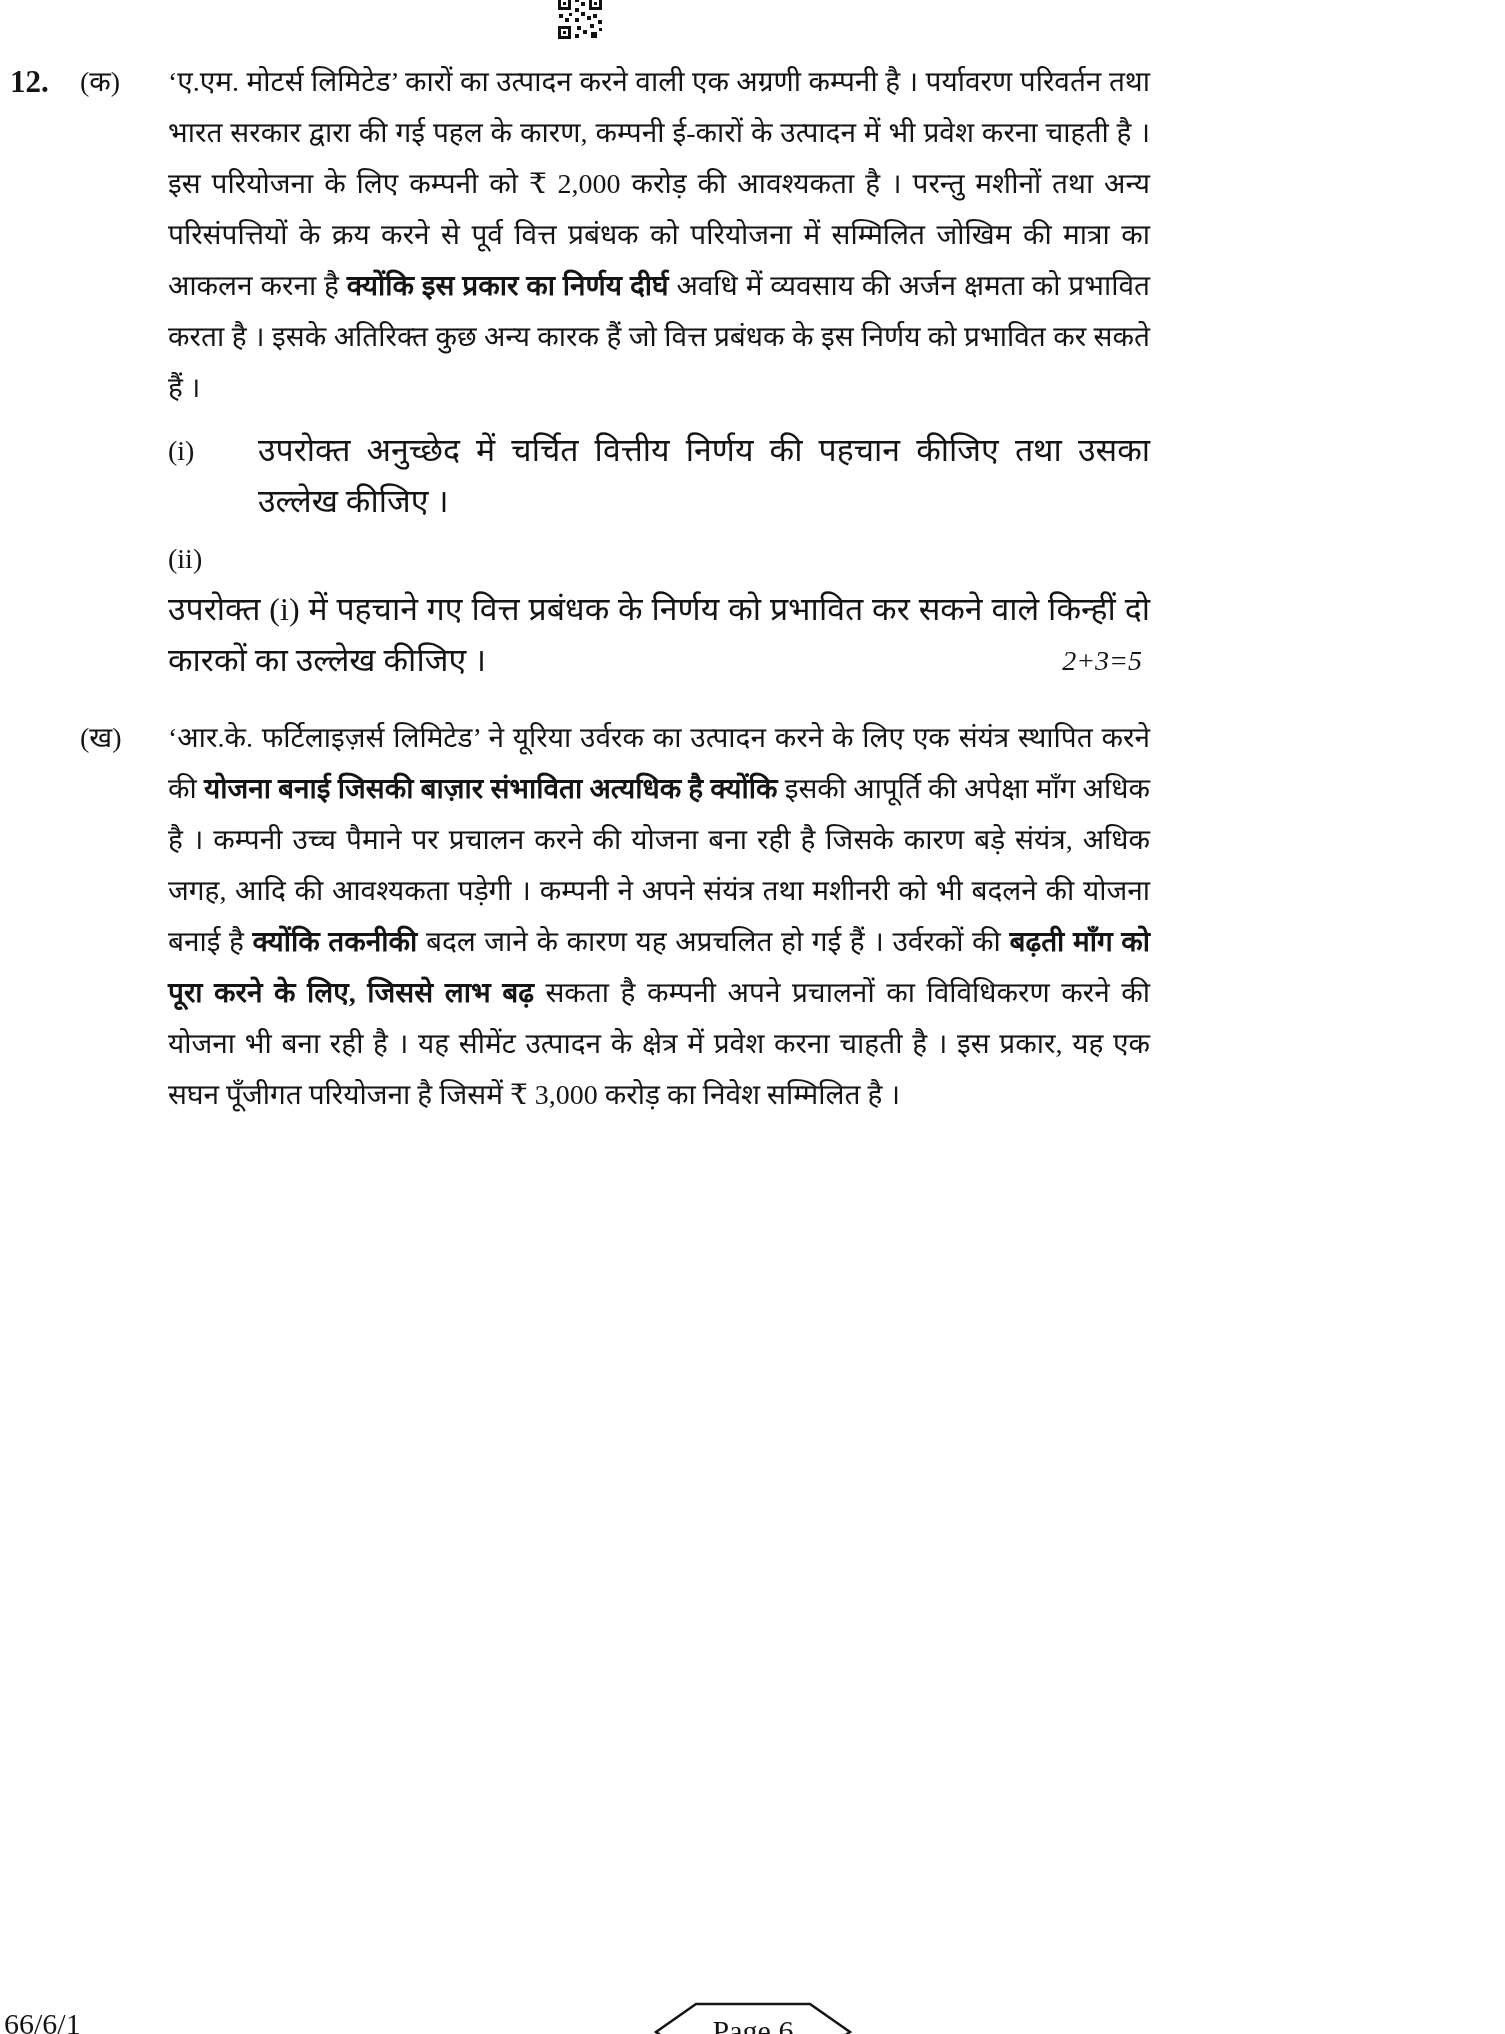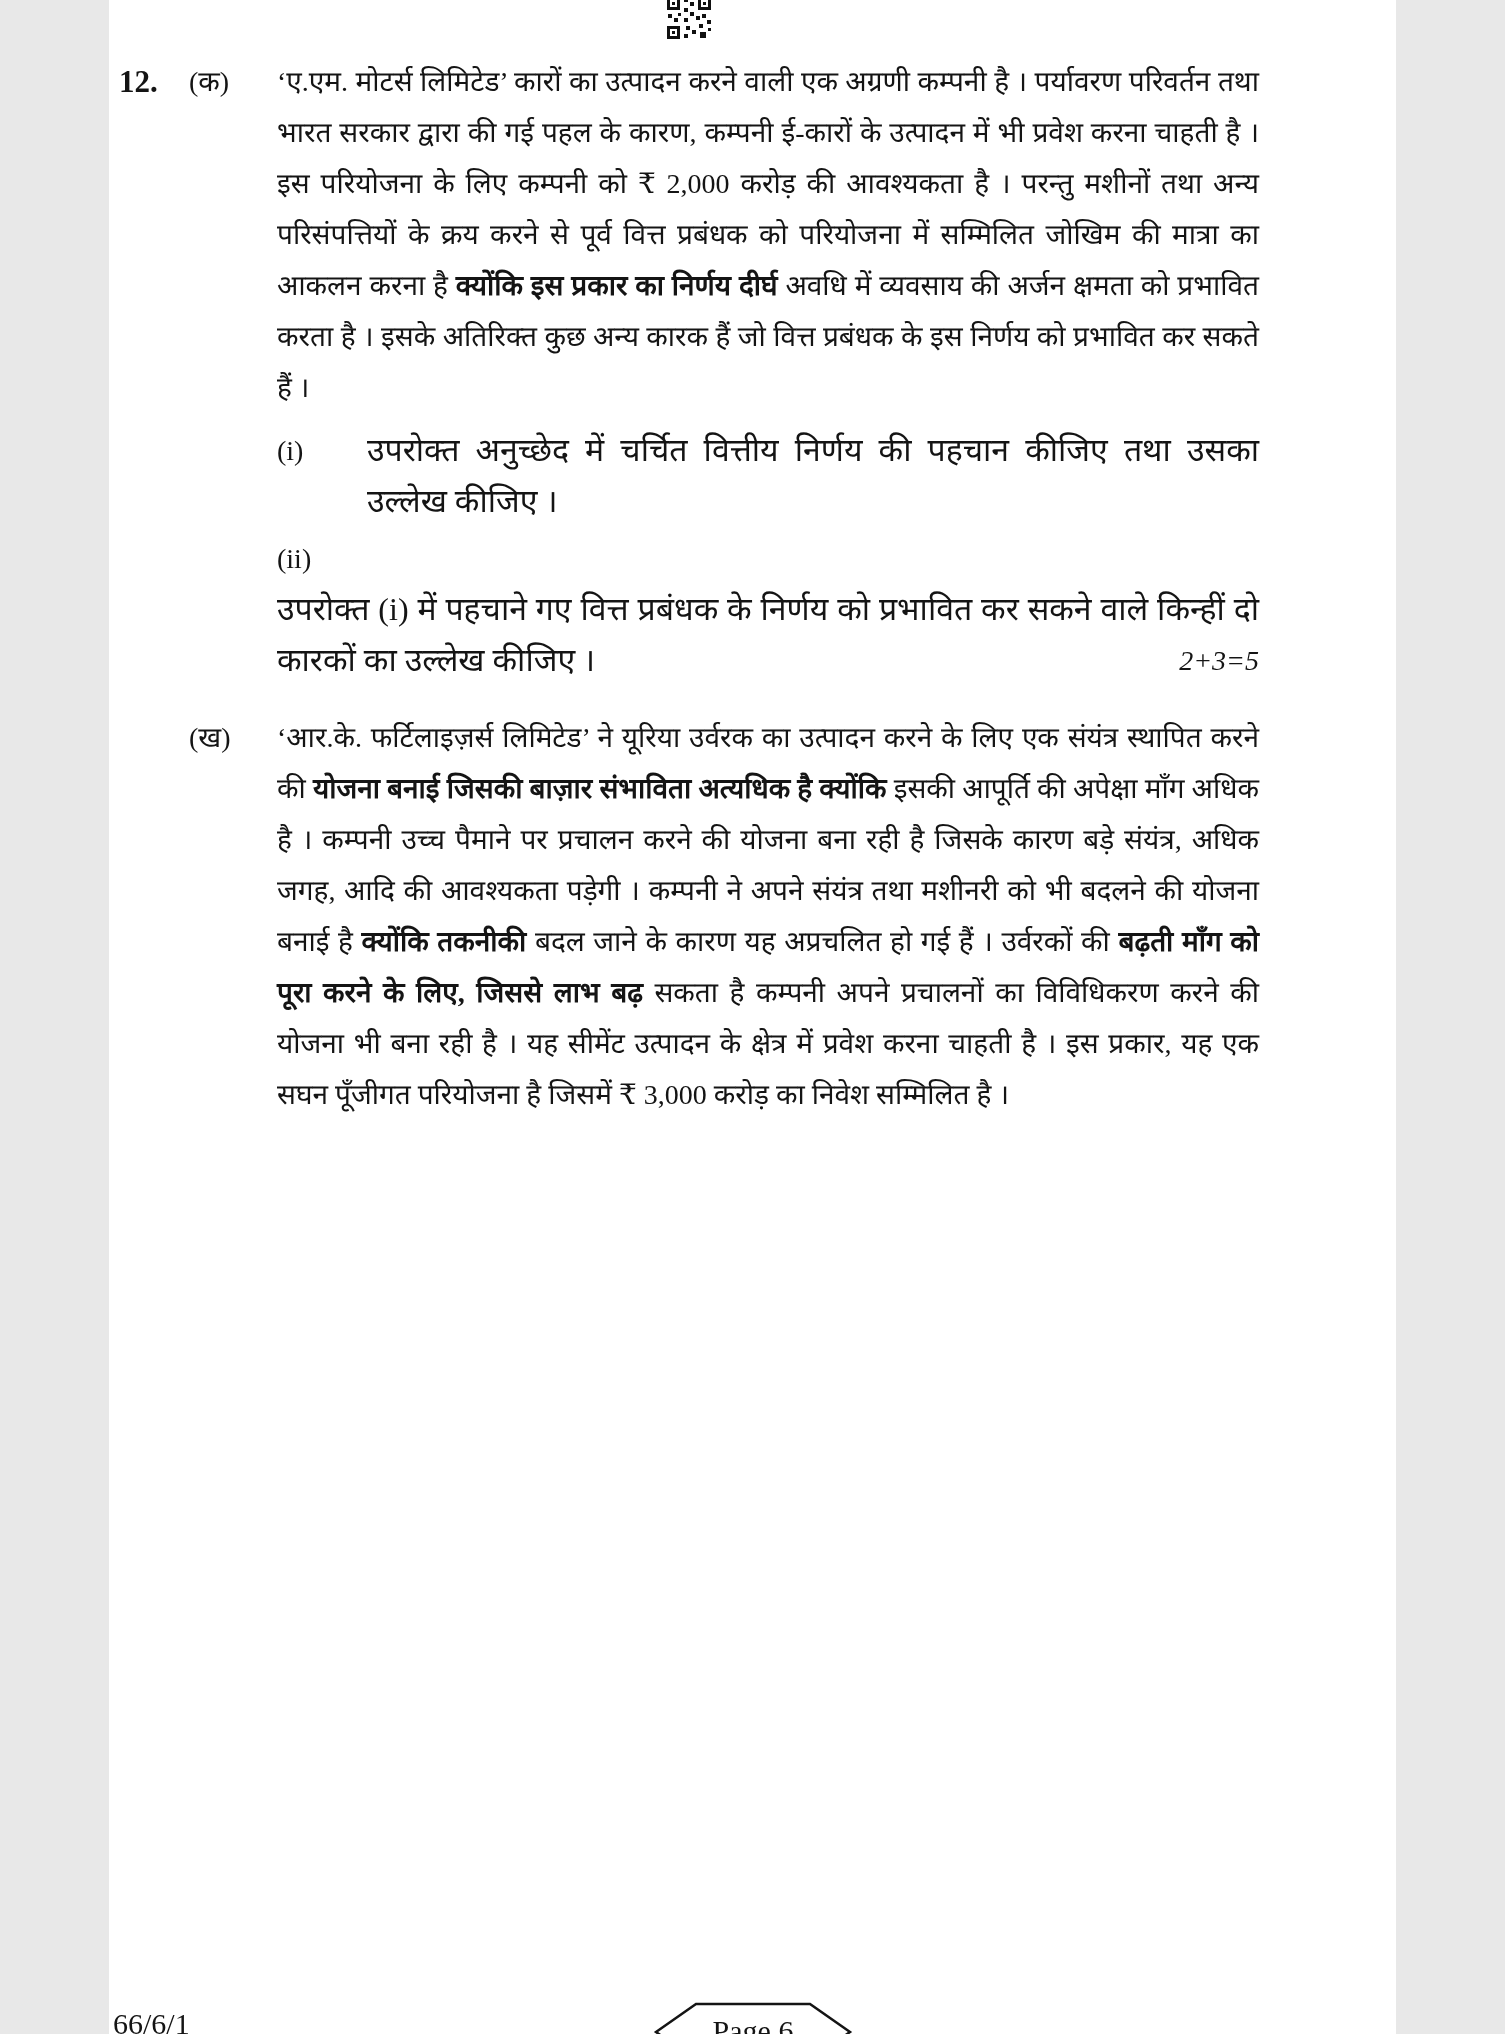--- a/index.html
+++ b/index.html
@@ -1,37 +1,37 @@
 <!DOCTYPE html>
 <html><head>
 <meta charset="utf-8">
 <style>
   html,body { margin:0; padding:0; background:#e8e8e8; }
   .page {
     position:relative;
-    width:1287px; height:2034px;
+    width:1505px; height:2034px;
     margin:0 auto;
     background:#ffffff;
     overflow:hidden;
     font-family:"Liberation Serif","DejaVu Serif",serif;
     color:#141414;
   }
   .qr { position:absolute; top:-4px; left:557px; width:46px; height:44px; }
   .content { position:absolute; top:56px; left:0; width:1505px; }
   .qrow { display:flex; align-items:flex-start; }
   .qnum { width:80px; padding-left:10px; box-sizing:border-box; font-weight:700; font-size:31px; line-height:51px; }
   .plabel { width:88px; font-size:28px; line-height:51px; }
   .ptext { width:982px; font-size:28px; line-height:51px; text-align:justify; }
   .para { position:relative; }
   .b { font-weight:700; }
   .sub { display:flex; position:relative; margin-top:12px; }
   .sub.second { margin-top:6px;flex-direction:column; }
   .sublabel { width:90px; font-size:28px; line-height:51px; }
   .subtext { flex:1; font-size:32px; line-height:51px; text-align:justify; }
-  .marks { position:absolute; right:0; bottom:0; font-style:italic; font-size:28px; line-height:51px; white-space:nowrap; }
+  .marks { position:absolute; right:8px; bottom:0; font-style:italic; font-size:28px; line-height:51px; white-space:nowrap; }
   .or-row { width:1120px; text-align:center; font-weight:700; font-size:29px; line-height:51px; margin-top:16px; }
   .partb-row { margin-top:26px; }
   .closing { position:relative; margin-top:0; }
   .footer-code { position:absolute; left:4px; bottom:-8px; font-size:30px; line-height:36px; }
   .page-badge { position:absolute; left:50%; transform:translateX(-50%); bottom:-30px; width:210px; height:64px; }
   .page-badge svg { display:block; }
 </style>
 </head>
 <body>
 

